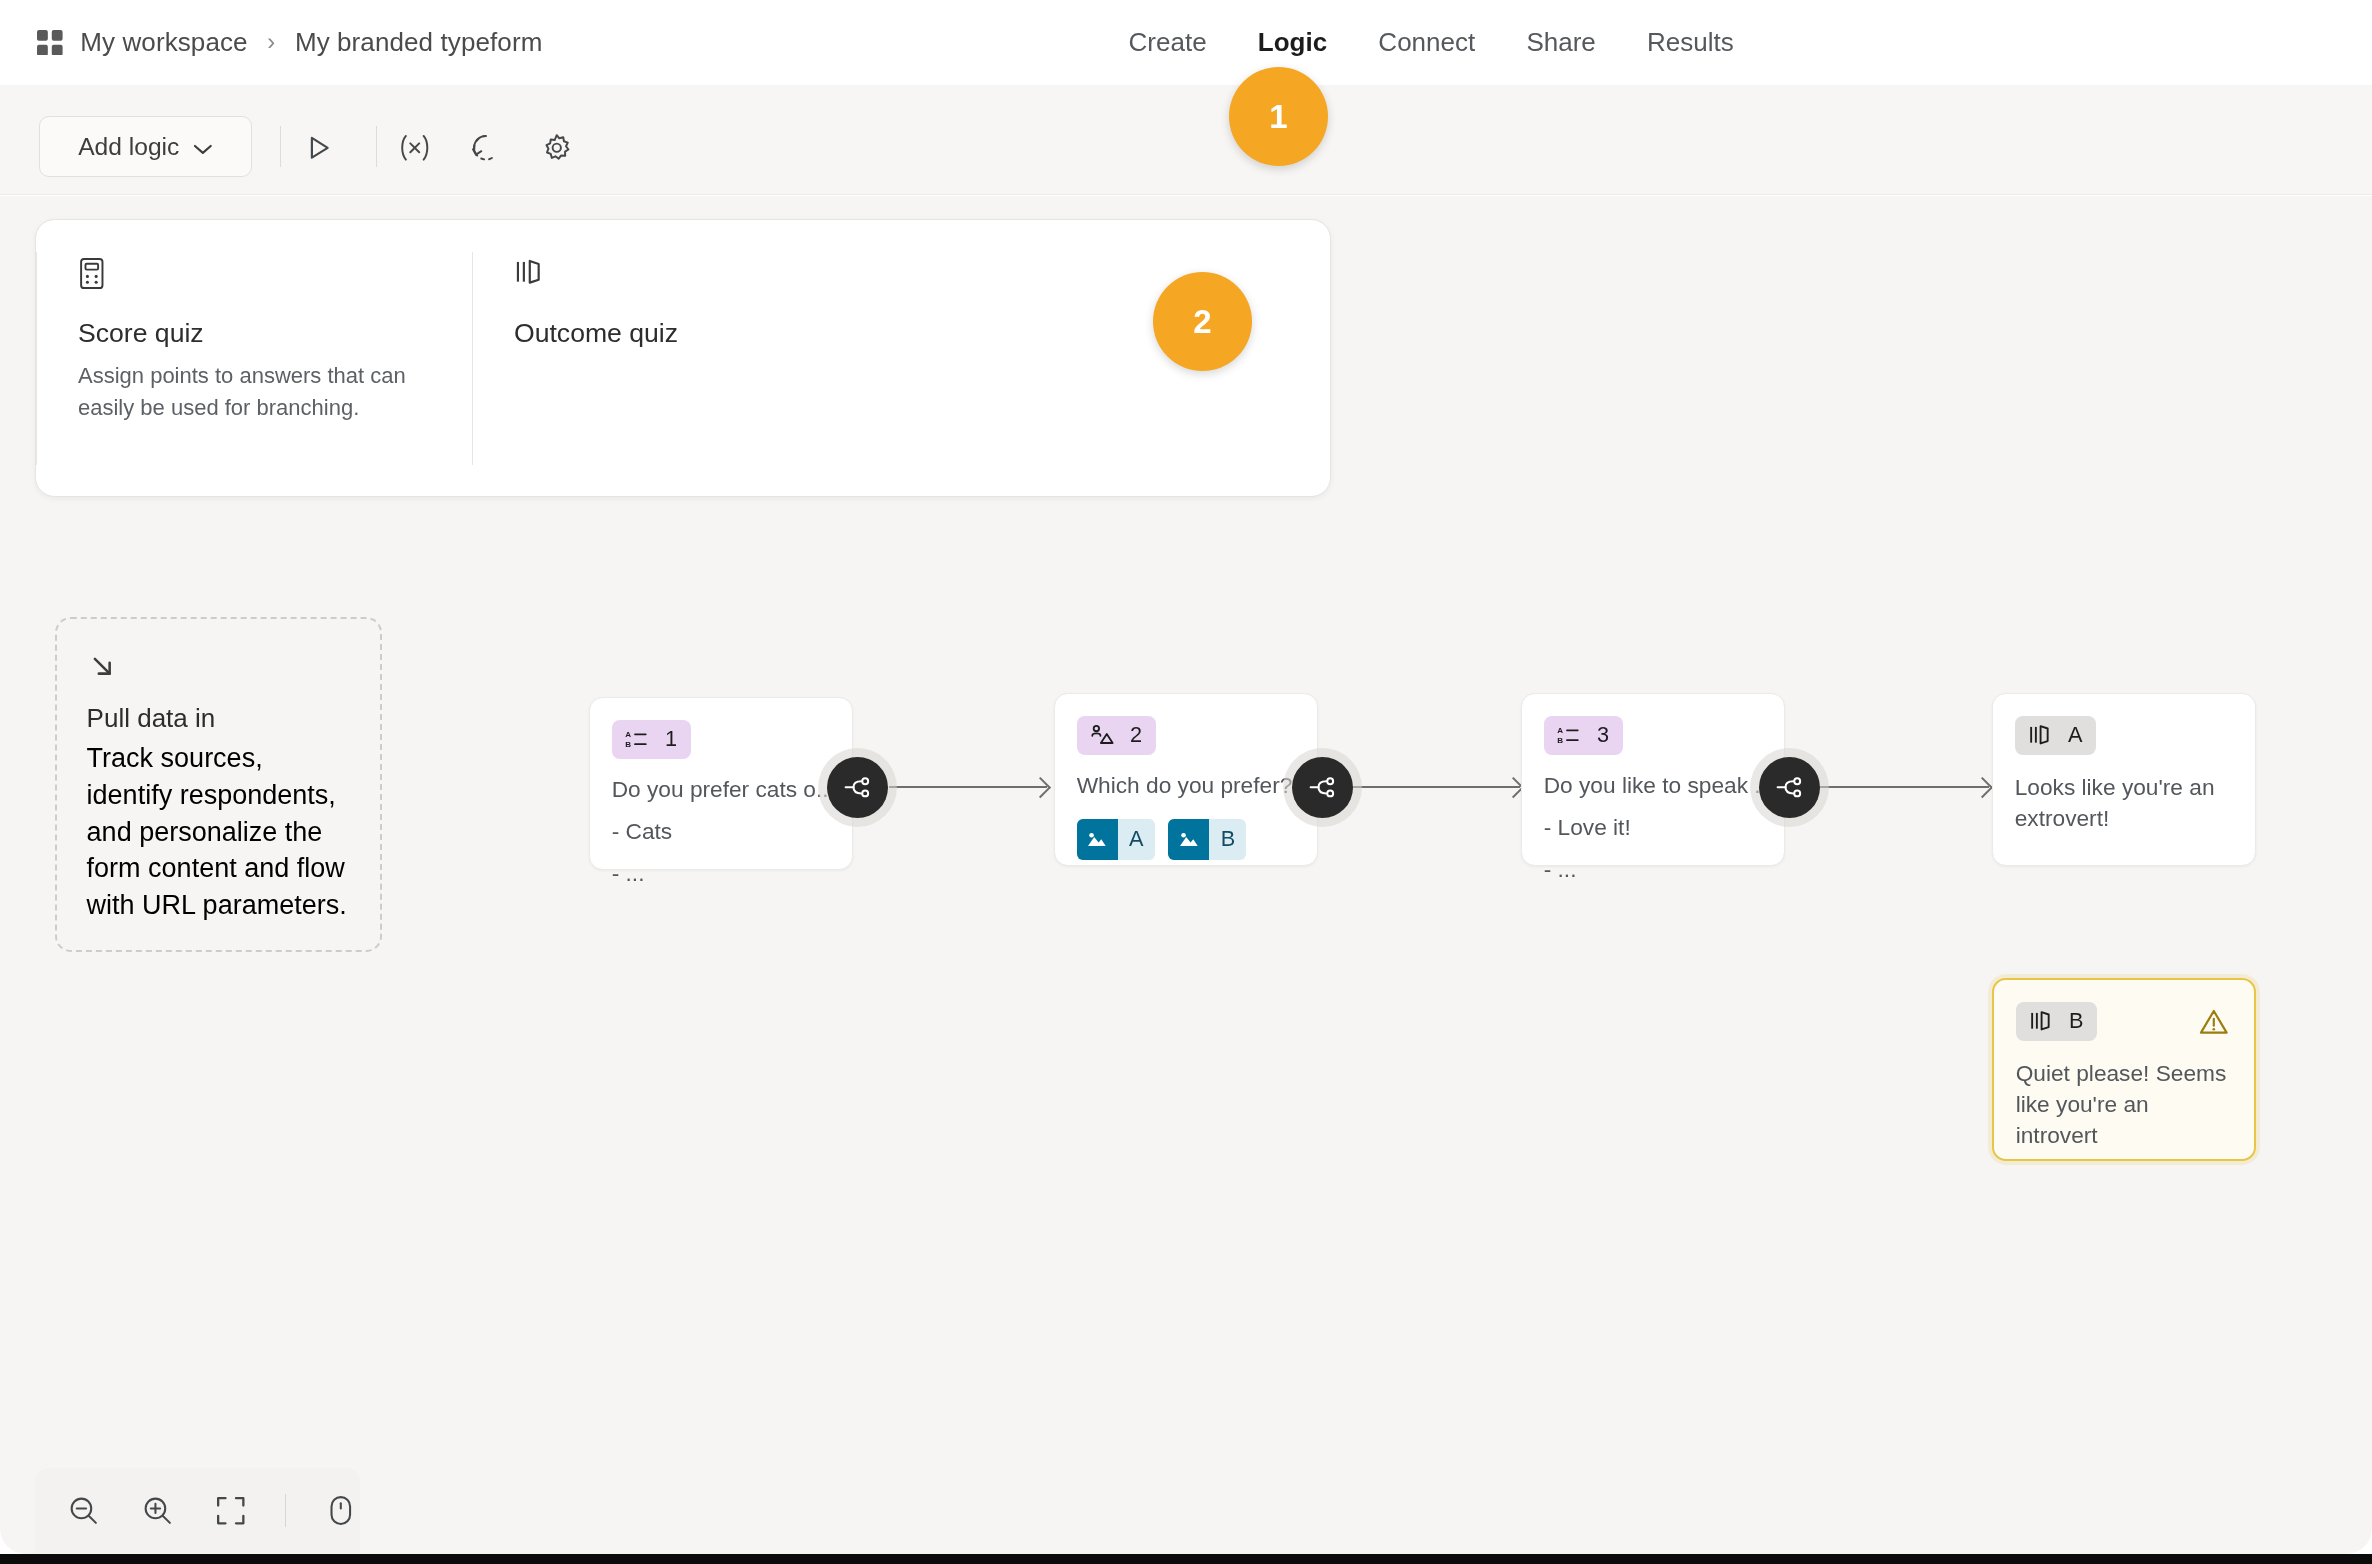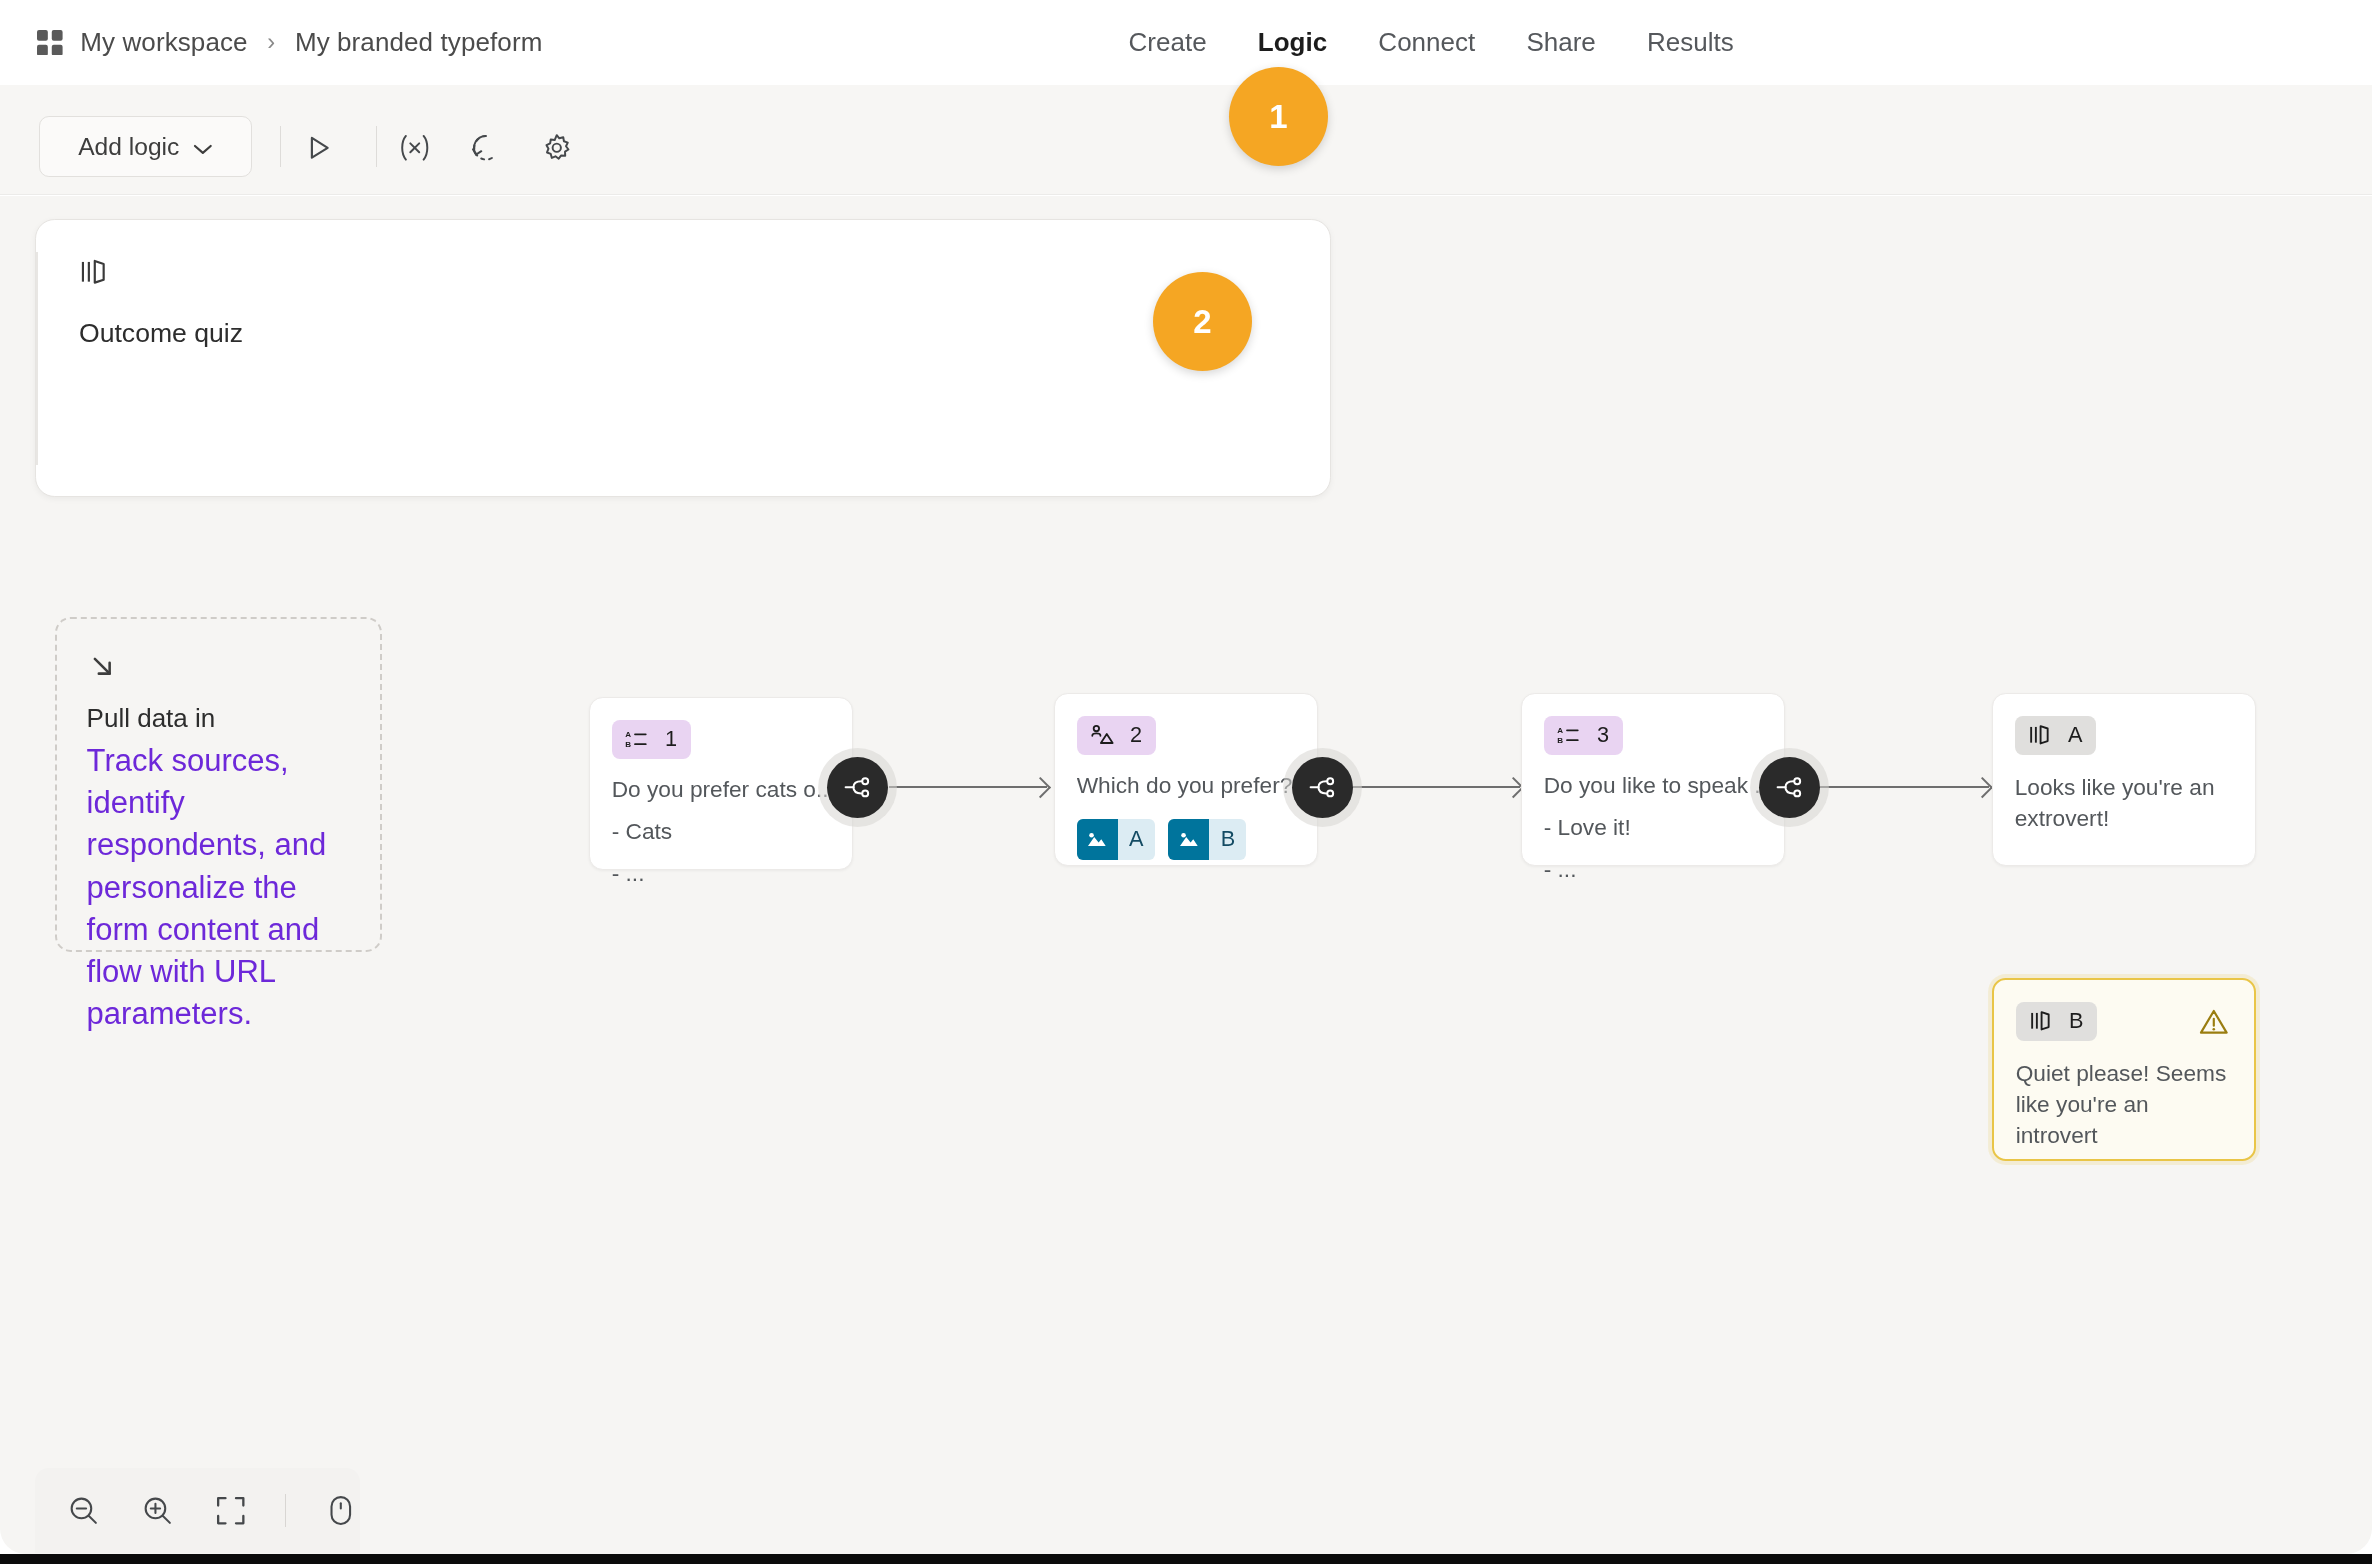--- a/index.html
+++ b/index.html
@@ -106,21 +106,21 @@
   
   .pull-card {
     position: absolute; left: 55px; top: 617px;
     width: 327px; height: 335px;
     border: 2px dashed #cfccc8; border-radius: 15.8px;
     padding: 31.5px 29.6px 0 29.6px;
   }
   .pull-arrow { color: #3d3d3d; margin-bottom: 19.7px; height: 33px; }
   .pull-arrow svg { display:block; }
   .pull-title { font-size: 26px; color: #2d2d2d; margin-bottom: 5.9px; }
-  .pull-desc { font-size: 31px; line-height: 1.36; color: #6d28d9; }
+  .pull-desc { font-size: 27px; line-height: 1.36; color: #000000; }
 
   
   .node {
     position: absolute; background: #ffffff;
     border: 1px solid #eceae8; border-radius: 13.8px;
     box-shadow: 0 1px 3px rgba(0,0,0,.05);
     padding: 21.7px 21.7px 0 21.7px;
     z-index: 10;
   }
   .node.q { width: 264px; height: 173px; }
@@ -268,20 +268,34 @@
       </svg>
     </span>
   </div>
 
   <div class="canvas"></div>
 
   <div class="logic-panel">
 
     <div class="lp-vdiv"></div>
 
+    <div class="lp-card c2">
+      <div class="lp-icon">
+        <svg viewBox="0 0 28 34" width="27.6" height="33" fill="none" stroke="currentColor" stroke-width="2" stroke-linejoin="round">
+          <rect x="3" y="2" width="22" height="30" rx="3"></rect>
+          <rect x="7.5" y="7" width="13" height="6" rx="1.2"></rect>
+          <circle cx="9.5" cy="20" r="1.6" fill="currentColor" stroke="none"></circle>
+          <circle cx="18.5" cy="20" r="1.6" fill="currentColor" stroke="none"></circle>
+          <circle cx="9.5" cy="26" r="1.6" fill="currentColor" stroke="none"></circle>
+          <circle cx="18.5" cy="26" r="1.6" fill="currentColor" stroke="none"></circle>
+        </svg>
+      </div>
+      <div class="lp-title">Score quiz</div>
+      <div class="lp-desc">Assign points to answers that can easily be used for branching.</div>
+    </div>
 
     <div class="lp-vdiv"></div>
 
     <div class="lp-card c3">
       <div class="lp-icon">
         <svg viewBox="0 0 30 30" width="29.6" height="29.6" fill="none" stroke="currentColor" stroke-width="2.2" stroke-linejoin="round">
           <path d="M4 5 L4 25"></path>
           <path d="M10 5 L10 25"></path>
           <path d="M16 4 L25 7 L25 23 L16 26 Z"></path>
         </svg>

